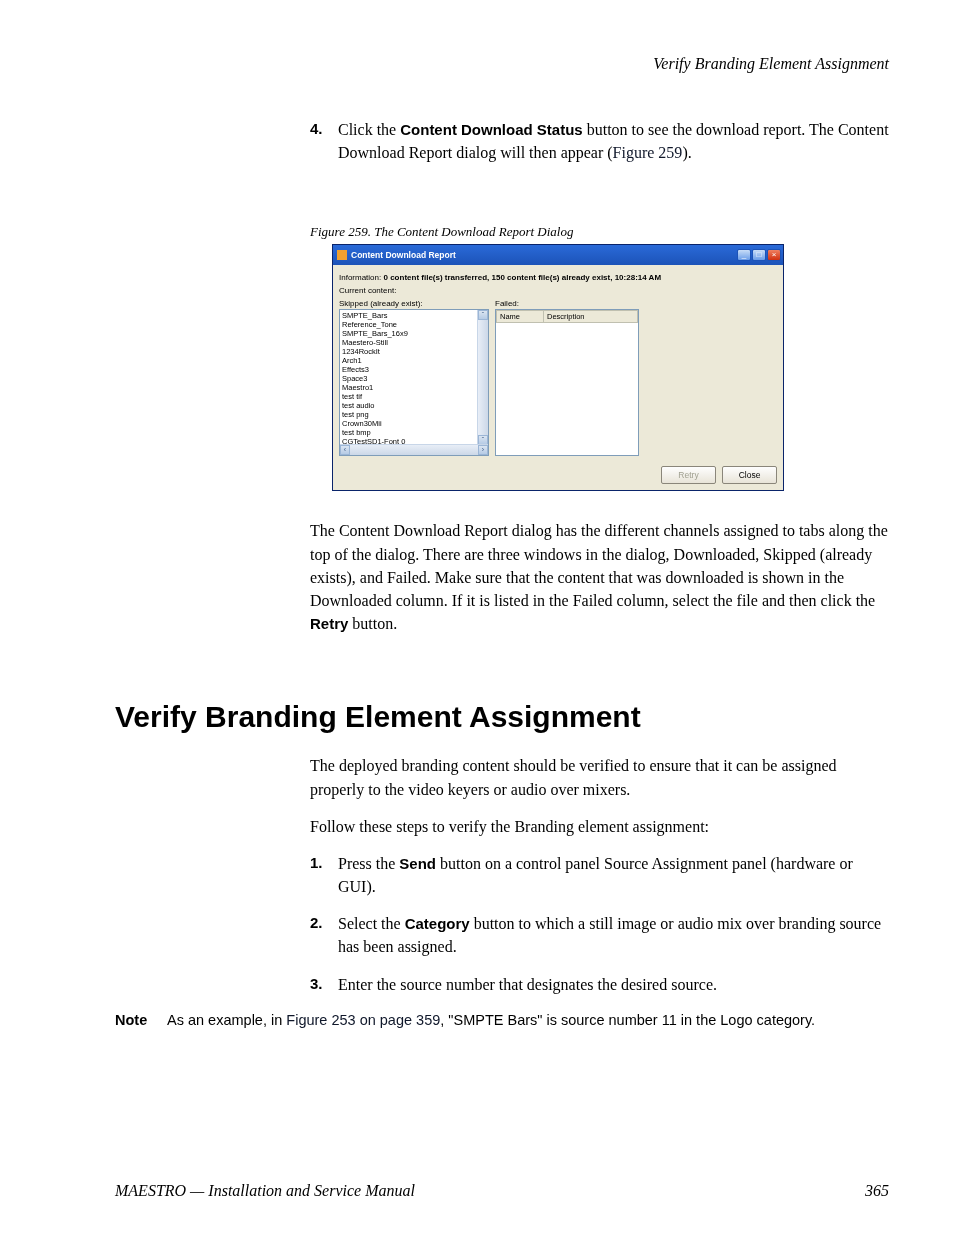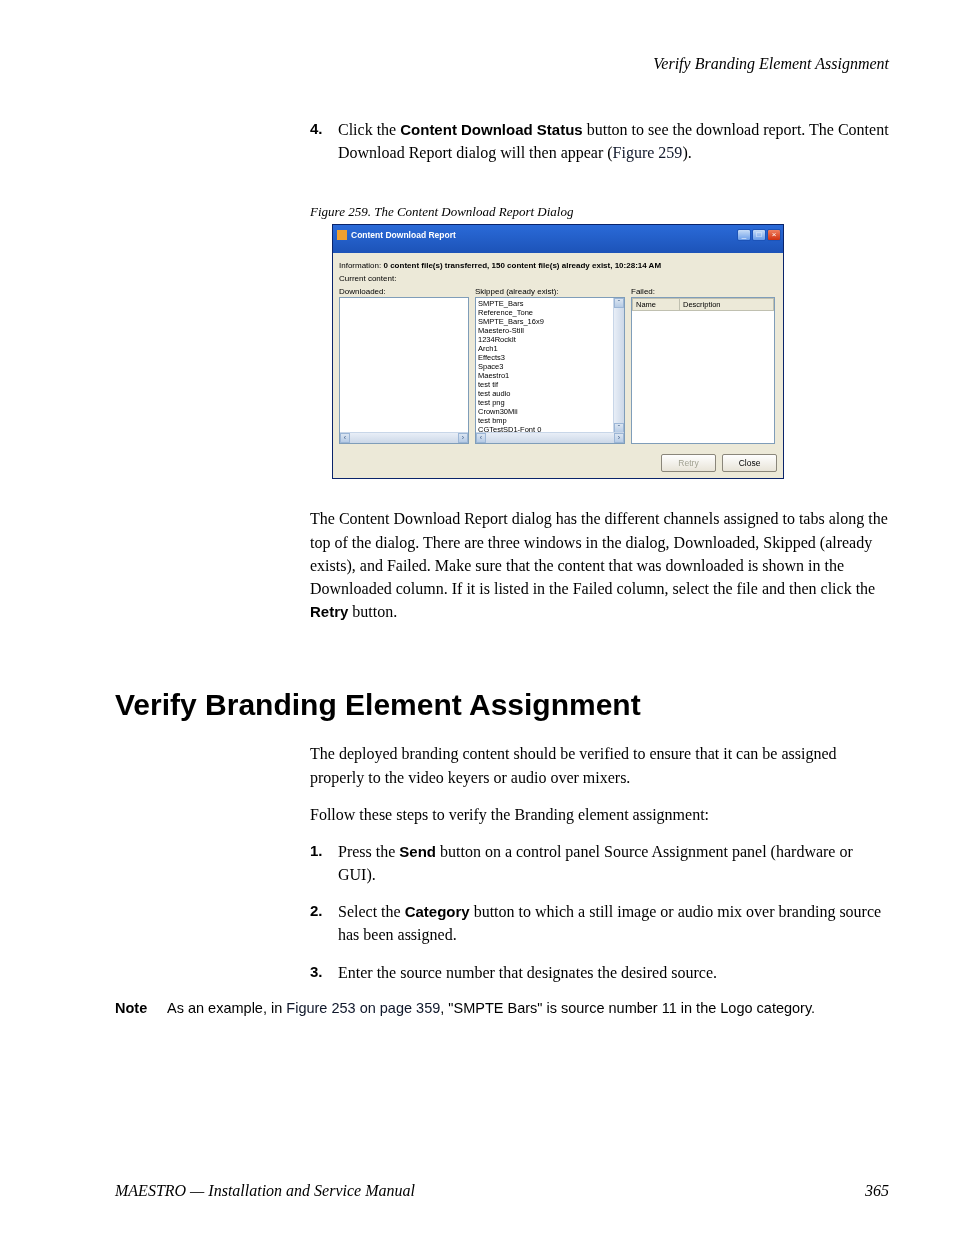--- a/index.html
+++ b/index.html
@@ -49,39 +49,39 @@
     font-family: Arial, Helvetica, sans-serif;
     font-weight: bold;
     font-size: 15px;
   }
   .link {
     color: #0f172a;
   }
   .fig-caption {
     font-style: italic;
     font-size: 13px;
-    margin-top: 40px;
+    margin-top: 60px;
     margin-bottom: 4px;
     margin-left: 22px;
   }
   
   .dialog-wrap {
     margin-left: 22px;
     width: 450px;
     border: 1px solid #0a246a;
     font-family: Tahoma, Arial, sans-serif;
     font-size: 8px;
     background: #ece9d8;
   }
   .titlebar {
     background: linear-gradient(to bottom, #2a6ad8 0%, #1c53b8 100%);
     color: #fff;
     display: flex;
     align-items: center;
-    padding: 2px 2px 10px 4px;
+    padding: 2px 2px 2px 4px;
     height: 16px;
   }
   .titlebar .tb-icon {
     width: 10px; height: 10px;
     background: #f0a030;
     margin-right: 4px;
     display: inline-block;
   }
   .titlebar .tb-title {
     flex: 1;
@@ -281,30 +281,20 @@
       </div>
       <div class="dlg-body">
         <div class="info-row">
           <span class="lbl">Information:</span>
           <span class="val">0 content file(s) transferred, 150 content file(s) already exist, 10:28:14 AM</span>
         </div>
         <div class="info-row">
           <span class="lbl">Current content:</span>
         </div>
         <div class="columns">
-          <div class="col">
-            <div class="col-label">Downloaded:</div>
-            <div class="listbox w1">
-              <div class="items"></div>
-              <div class="hscroll">
-                <div class="arr">‹</div>
-                <div class="arr">›</div>
-              </div>
-            </div>
-          </div>
           <div class="col">
             <div class="col-label">Skipped (already exist):</div>
             <div class="listbox w2">
               <div class="items" style="padding-right:12px;">
                 <div>SMPTE_Bars</div>
                 <div>Reference_Tone</div>
                 <div>SMPTE_Bars_16x9</div>
                 <div>Maestero-Still</div>
                 <div>1234RockIt</div>
                 <div>Arch1</div>

